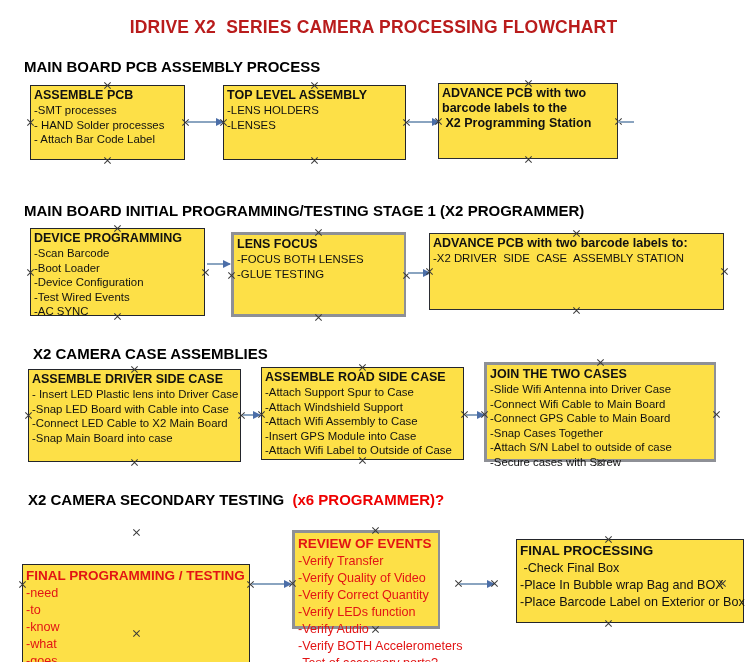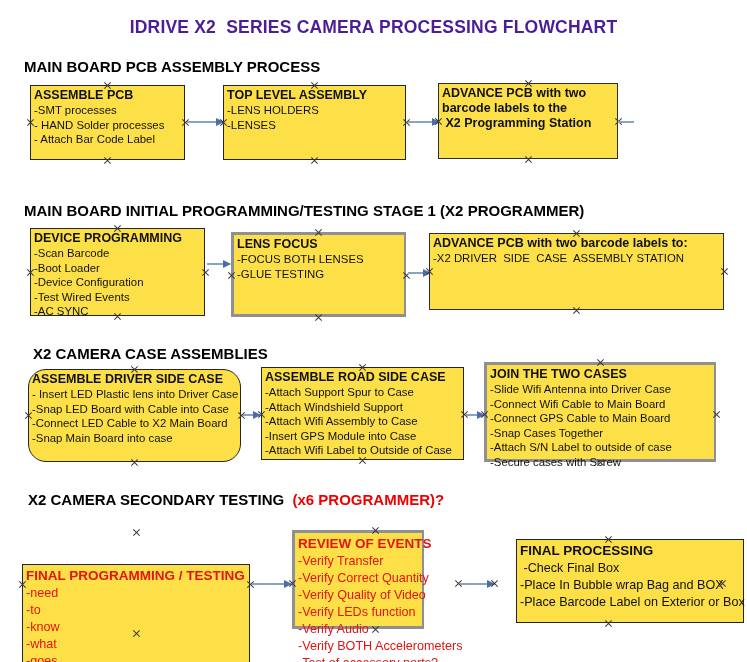--- a/index.html
+++ b/index.html
@@ -23,21 +23,21 @@
 
   
   .doc-title {
     position: absolute;
     left: 0; top: 17px;
     width: 747px;
     text-align: center;
     font-size: 17.5px;
     font-weight: bold;
     letter-spacing: 0.2px;
-    color: #4c1d95;
+    color: #b91c1c;
     white-space: pre;
   }
   .section-title {
     position: absolute;
     font-size: 15px;
     font-weight: bold;
     color: #000000;
     white-space: pre;
   }
   .section-title .accent {
@@ -227,21 +227,21 @@
       <div class="box-line">-X2 DRIVER  SIDE  CASE  ASSEMBLY STATION</div>
     </div>
   </div>
   <div class="handle" style="left:576px; top:233px;"></div>
   <div class="handle" style="left:576px; top:310px;"></div>
   <div class="handle" style="left:429px; top:271px;"></div>
   <div class="handle" style="left:724px; top:271px;"></div>
 
   <div class="section-title" style="left:33px; top:345px;"><span>X2 CAMERA CASE ASSEMBLIES</span></div>
 
-  <div class="pbox thin" style="left:28px; top:369px; width:213px; height:93px;border-radius:18px;">
+  <div class="pbox thin" style="left:28px; top:369px; width:213px; height:93px;">
     <div class="box-inner">
       <div class="box-head">ASSEMBLE DRIVER SIDE CASE</div>
       <div class="box-line">- Insert LED Plastic lens into Driver Case</div>
       <div class="box-line">-Snap LED Board with Cable into Case</div>
       <div class="box-line">-Connect LED Cable to X2 Main Board</div>
       <div class="box-line">-Snap Main Board into case</div>
     </div>
   </div>
   <div class="handle" style="left:134px; top:369px;"></div>
   <div class="handle" style="left:134px; top:462px;"></div>
@@ -302,26 +302,26 @@
   </div>
   <div class="handle" style="left:136px; top:532px;"></div>
   <div class="handle" style="left:136px; top:633px;"></div>
   <div class="handle" style="left:22px; top:584px;"></div>
   <div class="handle" style="left:250px; top:584px;"></div>
 
   <div class="conn" style="left:252px; top:583px; width:39px;">
     <div class="head"></div>
   </div>
 
-  <div class="pbox thick red big" style="left:292px; top:530px; width:132px; height:99px;">
+  <div class="pbox thick red big" style="left:292px; top:530px; width:148px; height:99px;">
     <div class="box-inner">
       <div class="box-head">REVIEW OF EVENTS</div>
       <div class="box-line">-Verify Transfer</div>
+      <div class="box-line">-Verify Quality of Video</div>
       <div class="box-line">-Verify Correct Quantity</div>
-      <div class="box-line">-Verify Quality of Video</div>
       <div class="box-line">-Verify LEDs function</div>
       <div class="box-line">-Verify Audio</div>
       <div class="box-line">-Verify BOTH Accelerometers</div>
       <div class="box-line">-Test of accessory ports?</div>
     </div>
   </div>
   <div class="handle" style="left:375px; top:530px;"></div>
   <div class="handle" style="left:375px; top:629px;"></div>
   <div class="handle" style="left:292px; top:583px;"></div>
   <div class="handle" style="left:458px; top:583px;"></div>

